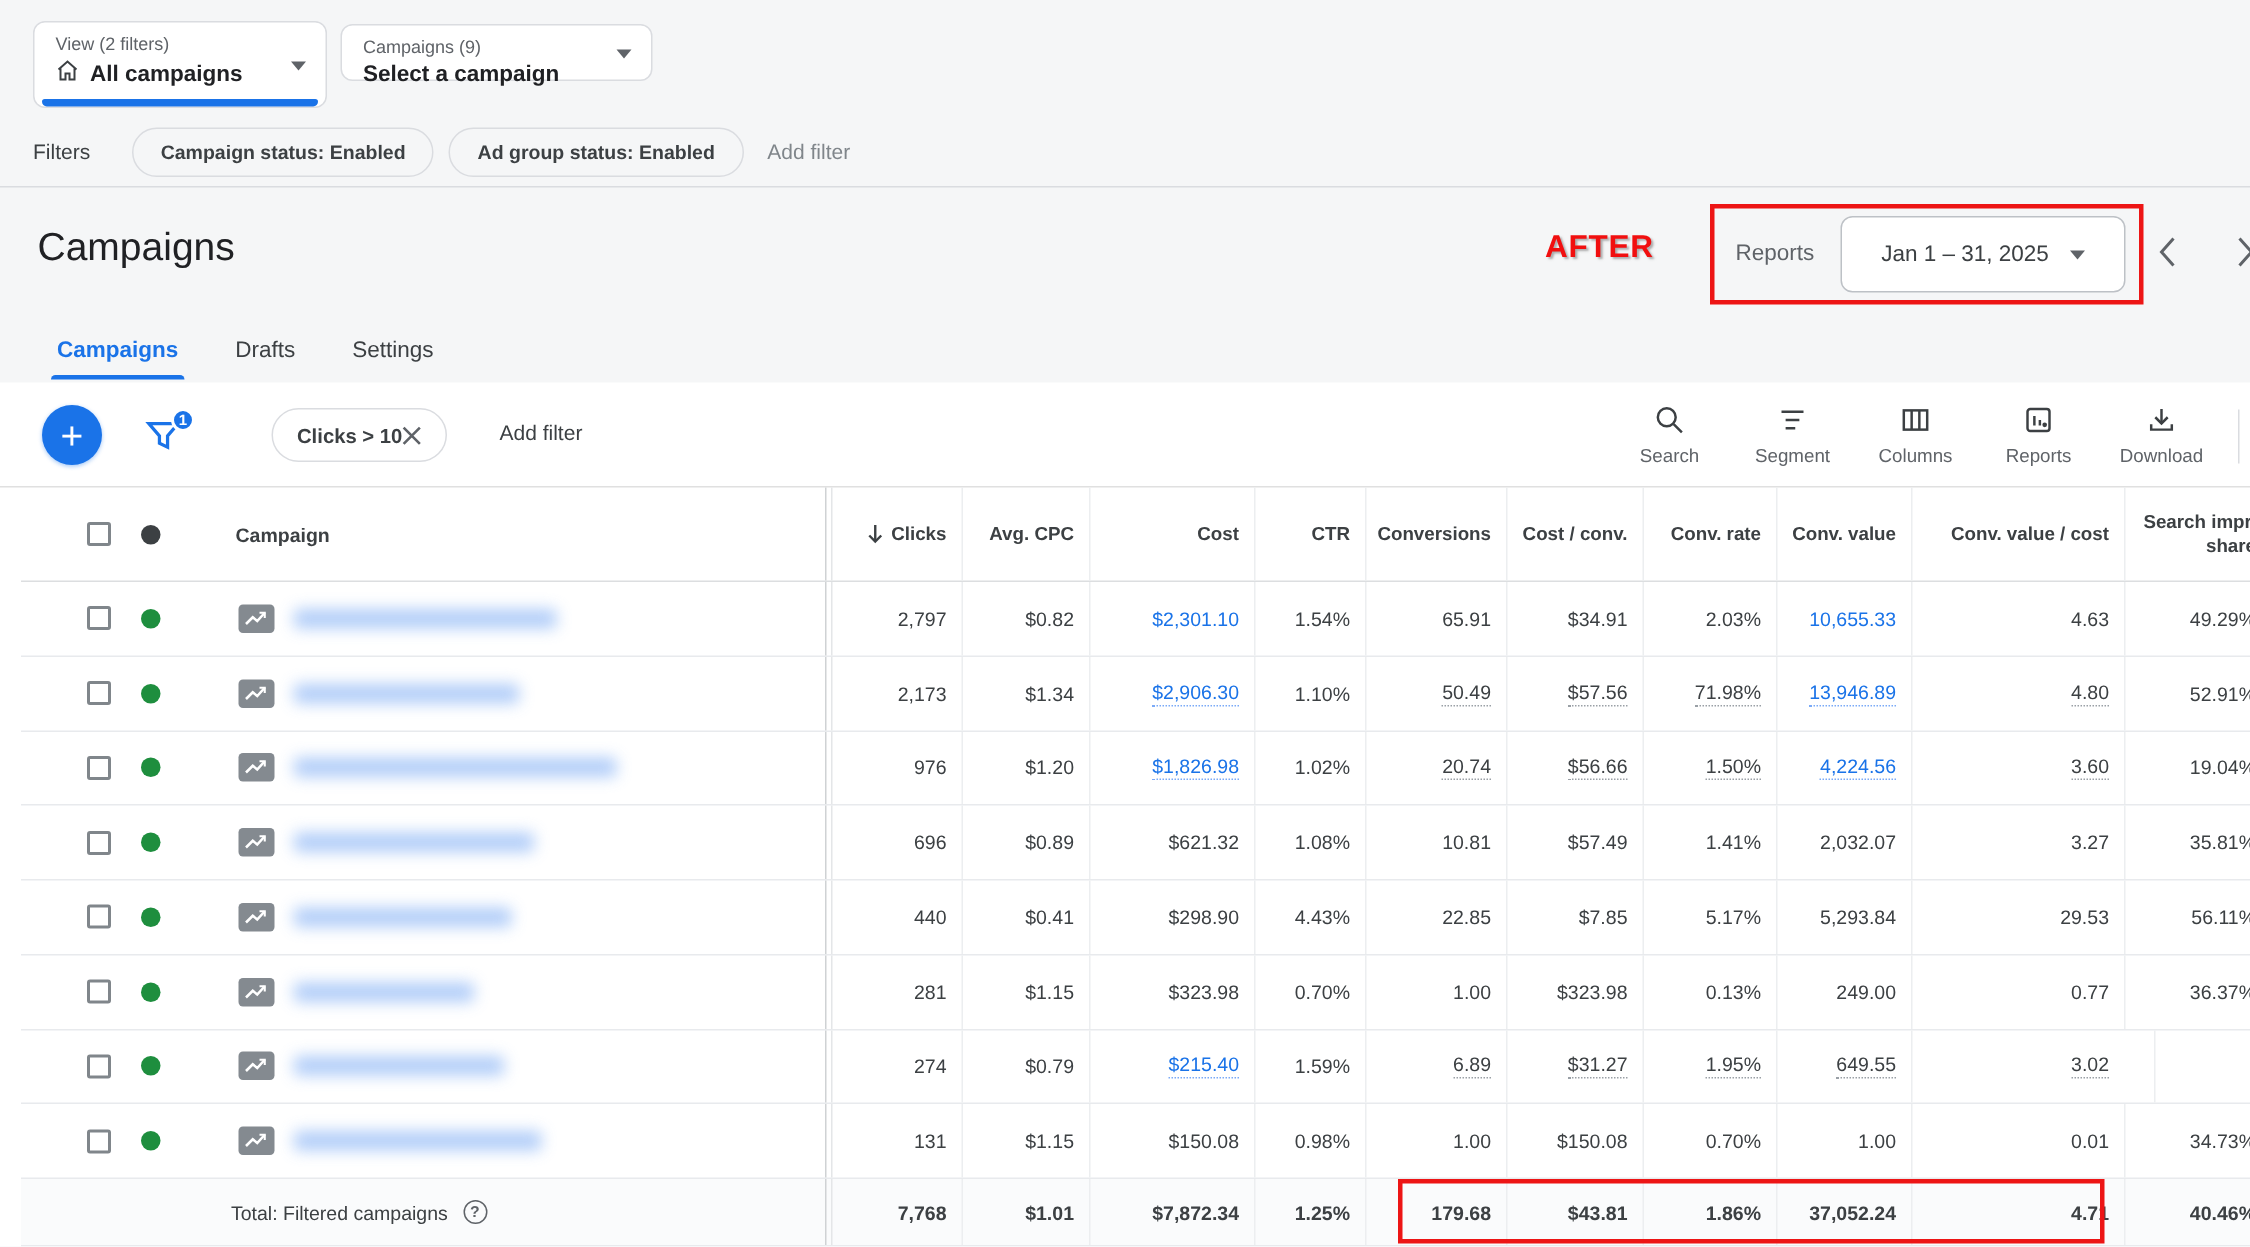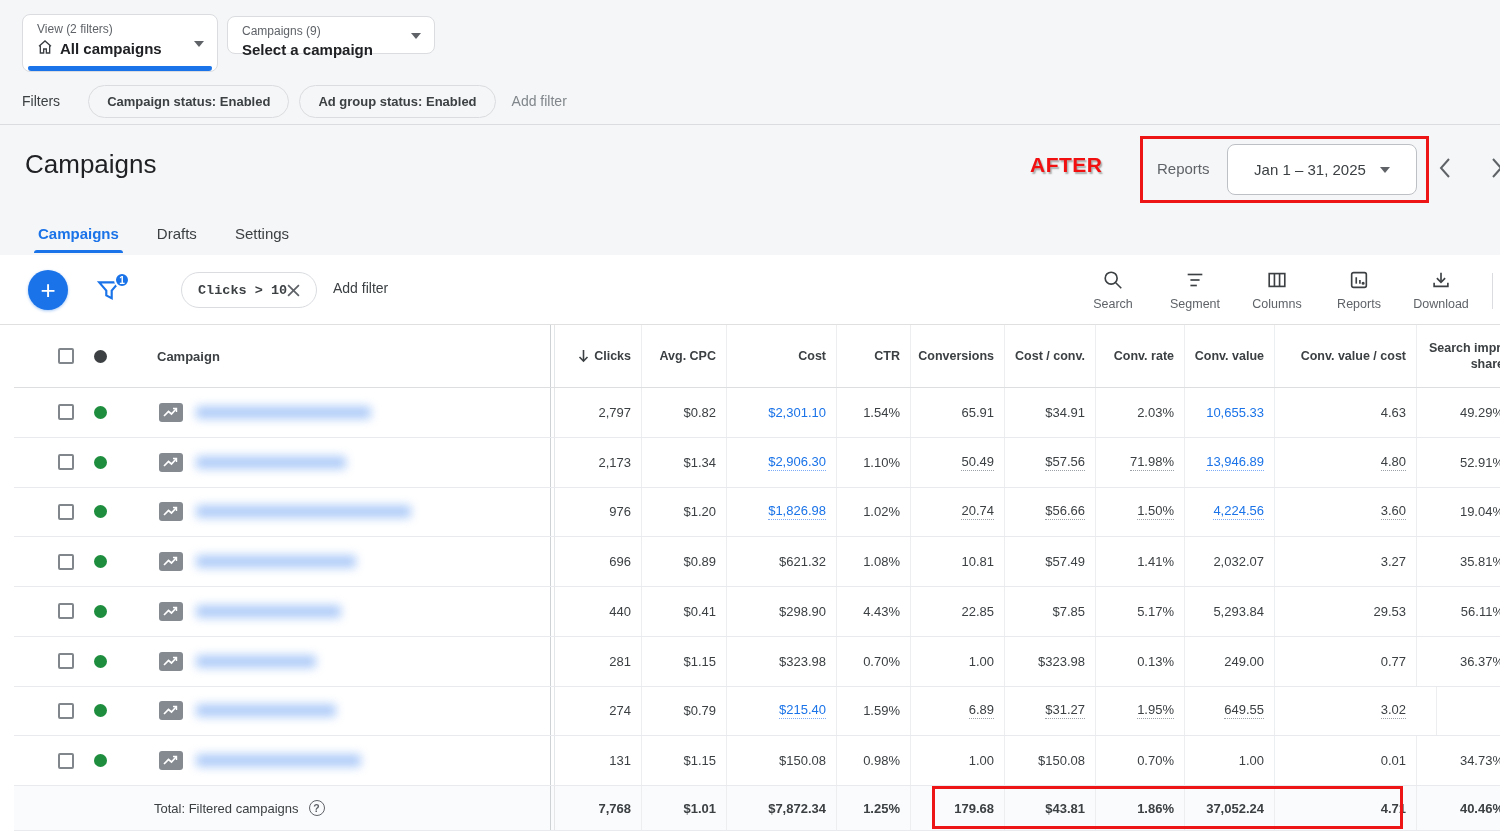--- a/index.html
+++ b/index.html
@@ -60,21 +60,21 @@
   
   .toolbar { height:70px; position:relative; border-bottom:1px solid #e0e0e0; }
   .fab { position:absolute; left:28px; top:15px; width:40px; height:40px; border-radius:50%;
     background:#1a73e8; color:#fff; display:flex; align-items:center; justify-content:center;
     font-size:26px; font-weight:400; line-height:1; cursor:pointer; box-shadow:0 1px 3px rgba(26,115,232,.4); }
   .funnel-wrap { position:absolute; left:96px; top:22px; width:30px; height:30px; cursor:pointer; }
   .funnel-badge { position:absolute; right:-4px; top:-5px; width:16px; height:16px; border-radius:50%;
     background:#1a73e8; color:#fff; font-size:10px; font-weight:700; display:flex; align-items:center; justify-content:center;
     border:2px solid #fff; }
   .tool-chip { position:absolute; left:181px; top:17px; height:36px; border:1px solid #dadce0; border-radius:18px;
-    display:flex; align-items:center; gap:0; padding:0 16px; background:#fff; cursor:pointer;font-family:Liberation Mono, monospace; }
+    display:flex; align-items:center; gap:0; padding:0 16px; background:#fff; cursor:pointer; }
   .tool-chip-text { font-size:13.5px; font-weight:700; color:#3c4043; }
   .tool-addfilter { position:absolute; left:333px; top:25px; font-size:14px; color:#3c4043; cursor:pointer; }
   .actions { position:absolute; right:18px; top:8px; display:flex; }
   .action { width:82px; display:flex; flex-direction:column; align-items:center; gap:6px; padding-top:6px; cursor:pointer; }
   .action svg { stroke:#3c4043; fill:none; stroke-width:1.8; }
   .action-label { font-size:12.5px; color:#5f6368; }
   .toolbar-divider { position:absolute; left:1492px; top:18px; width:1px; height:36px; background:#dadce0; }
 
   
   .gtable { position:relative;padding-left:14px; }

